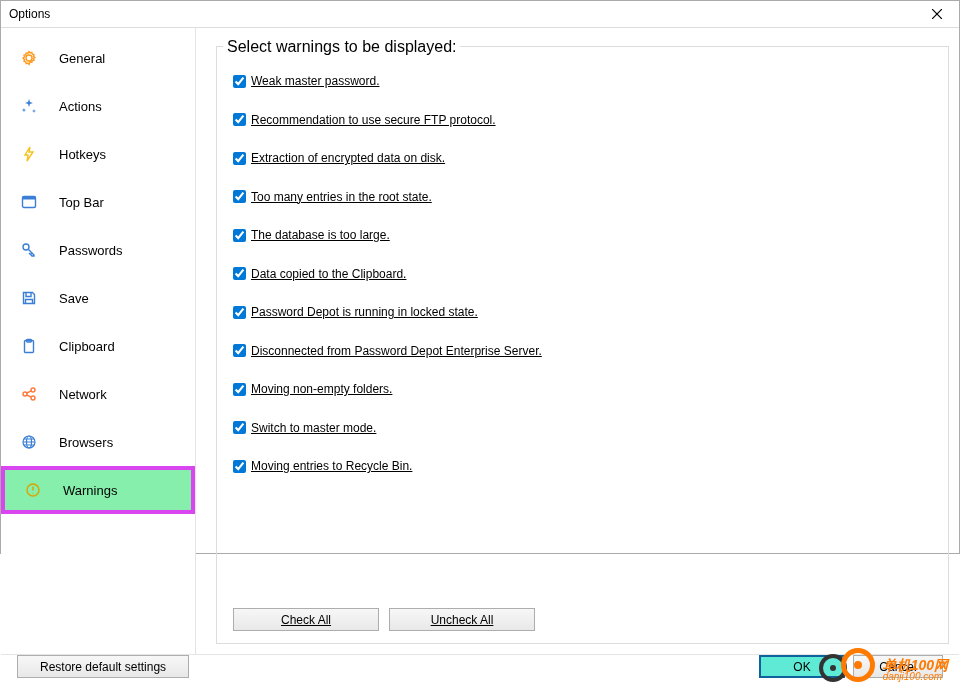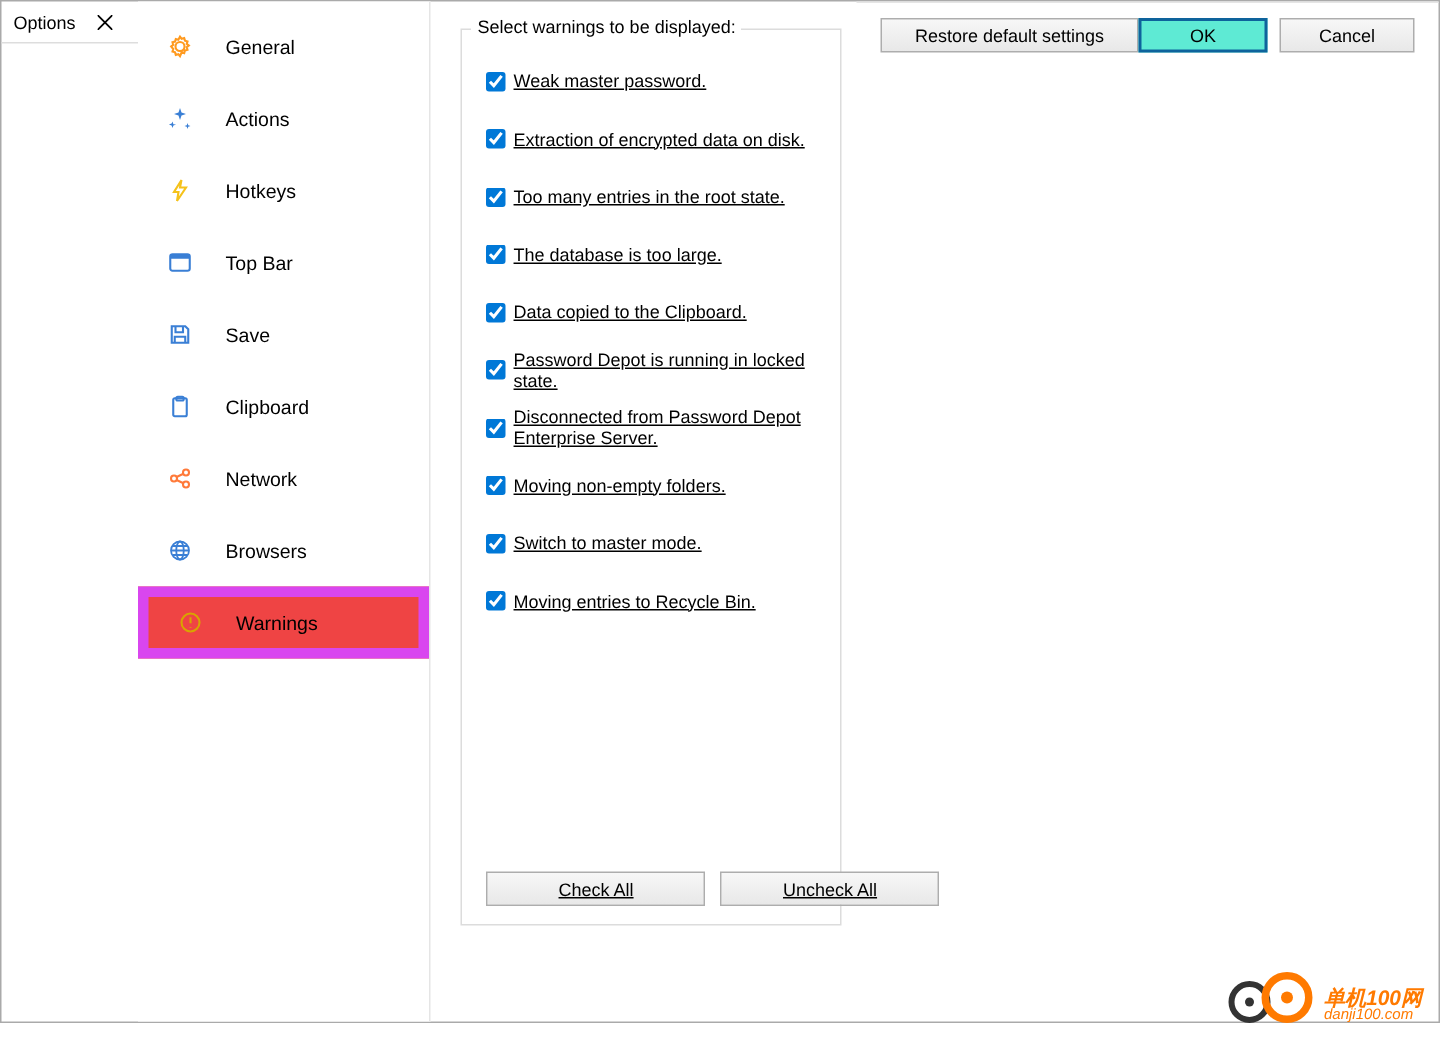--- a/index.html
+++ b/index.html
@@ -1,29 +1,29 @@
 <!DOCTYPE html>
 <html><head>
 <meta charset="utf-8">
 <style>
 * { box-sizing: border-box; margin: 0; padding: 0; }
 body { font-family: "Segoe UI", Tahoma, Arial, sans-serif; font-size: 12px; color: #000; background: #fff; width: 960px; height: 694px; overflow: hidden; position: relative; }
-.window { width: 960px; height: 682px; border: 1px solid #aaa; display: flex; background: #fff; }
+.window { width: 960px; height: 554px; border: 1px solid #aaa; display: flex; flex-direction: column; background: #fff; }
 .titlebar { height: 28px; display: flex; align-items: center; justify-content: space-between; padding: 0 2px 0 8px; border-bottom: 1px solid #ddd; }
 .titlebar .title { font-size: 12px; }
 .titlebar .close { width: 40px; height: 26px; display: flex; align-items: center; justify-content: center; background: transparent; border: none; cursor: pointer; }
 .titlebar .close svg { width: 10px; height: 10px; }
 .body { flex: 1; display: flex; }
 .sidebar { width: 195px; background: #fff; border-right: 1px solid #e5e5e5; padding-top: 6px; }
 .nav-item { height: 48px; display: flex; align-items: center; padding-left: 20px; gap: 22px; cursor: pointer; font-size: 13px; }
-.nav-item.selected { background: #ef4444; border: 7px solid #d946ef; }
+.nav-item.selected { background: #86efac; border: 4px solid #d946ef; }
 .nav-item .icon { width: 16px; height: 16px; display: flex; align-items: center; justify-content: center; }
 .content { flex: 1; position: relative; padding: 18px 10px 10px 20px; }
 .groupbox { position: relative; border: 1px solid #dcdcdc; height: 598px; padding: 24px 16px 16px 16px; }
-.groupbox-title { position: absolute; top: -9px; left: 6px; background: #fff; padding: 0 4px; font-size: 12px; }
+.groupbox-title { position: absolute; top: -9px; left: 6px; background: #fff; padding: 0 4px; font-size: 16px; }
 .options-list { padding-left: 0; }
 .option-row { display: flex; align-items: center; height: 20px; margin-bottom: 18.5px; }
 .option-row input[type=checkbox] { width: 13px; height: 13px; margin-right: 5px; accent-color: #0078d7; }
 .option-row label { font-size: 12px; text-decoration: underline; }
 .group-buttons { position: absolute; bottom: 12px; left: 16px; display: flex; gap: 10px; text-decoration: underline; }
 .btn { height: 23px; min-width: 90px; padding: 0 22px; background: linear-gradient(#f7f7f7,#e8e8e8); border: 1px solid #adadad; font-size: 12px; cursor: pointer; }
 .btn.wide { min-width: 146px; }
 .footer { height: 44px; border-top: 1px solid #e5e5e5; display: flex; align-items: center; justify-content: space-between; padding: 0 16px; }
 .footer .right { display: flex; gap: 8px; }
 .ok-btn { border: 2px solid #0e639c; background: #5eead4; min-width: 86px; }
@@ -82,20 +82,29 @@
             <svg width="16" height="16" viewBox="0 0 16 16">
               <rect x="1.5" y="2.5" width="13" height="11" rx="1.5" fill="none" stroke="#3a7fd5" stroke-width="1.4"></rect>
               <rect x="1.5" y="2.5" width="13" height="3" fill="#3a7fd5"></rect>
             </svg>
           </span>
         <span>Top Bar</span>
       </div>
       <div class="nav-item">
         <span class="icon">
             <svg width="16" height="16" viewBox="0 0 16 16">
+              <circle cx="5" cy="5" r="3" fill="none" stroke="#3a7fd5" stroke-width="1.4"></circle>
+              <path d="M7 7l6 6v1h-2l-1-1v-1h-1l-1-1" fill="none" stroke="#3a7fd5" stroke-width="1.4"></path>
+            </svg>
+          </span>
+        <span>Passwords</span>
+      </div>
+      <div class="nav-item">
+        <span class="icon">
+            <svg width="16" height="16" viewBox="0 0 16 16">
               <path fill="none" stroke="#3a7fd5" stroke-width="1.4" d="M2.5 2.5h9l2 2v9h-11zM5 2.5v4h5v-4M4.5 13.5v-4h7v4"></path>
             </svg>
           </span>
         <span>Save</span>
       </div>
       <div class="nav-item">
         <span class="icon">
             <svg width="16" height="16" viewBox="0 0 16 16">
               <rect x="3.5" y="2.5" width="9" height="12" rx="1" fill="none" stroke="#3a7fd5" stroke-width="1.4"></rect>
               <rect x="5.5" y="1.5" width="5" height="2.5" rx="1" fill="none" stroke="#3a7fd5" stroke-width="1.4"></rect>
@@ -135,20 +144,24 @@
       </div>
     </div>
 
     <div class="content">
       <div class="groupbox">
         <span class="groupbox-title">Select warnings to be displayed:</span>
         <div class="options-list">
           <div class="option-row">
               <input type="checkbox" checked="" style="">
               <label>Weak master password.</label>
+            </div>
+          <div class="option-row">
+              <input type="checkbox" checked="" style="">
+              <label>Recommendation to use secure FTP protocol.</label>
             </div>
           <div class="option-row">
               <input type="checkbox" checked="" style="">
               <label>Extraction of encrypted data on disk.</label>
             </div>
           <div class="option-row">
               <input type="checkbox" checked="" style="">
               <label>Too many entries in the root state.</label>
             </div>
           <div class="option-row">

